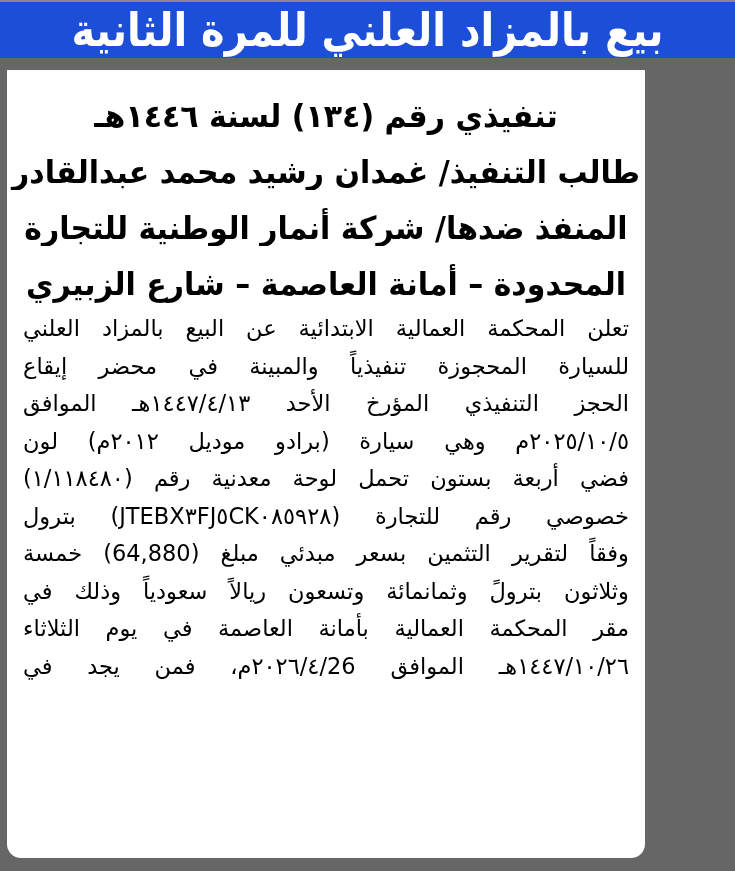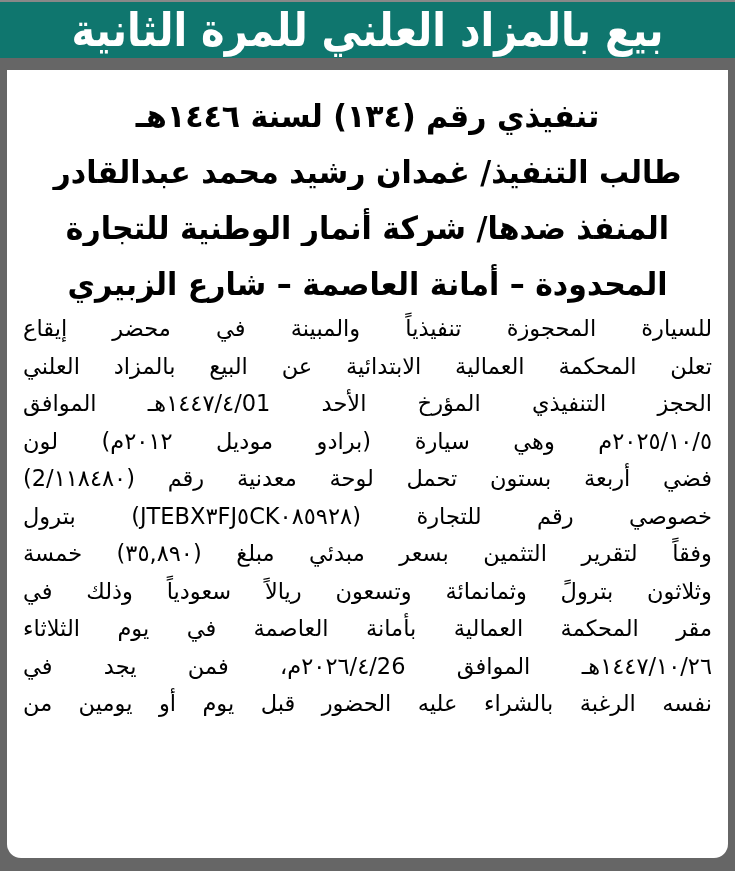--- a/index.html
+++ b/index.html
@@ -17,39 +17,39 @@
     .top-strip {
       position: absolute;
       left: 0; top: 0;
       width: 735px; height: 2px;
       background: #888888;
     }
     .header-bar {
       position: absolute;
       left: 0; top: 2px;
       width: 735px; height: 56px;
-      background: #0f766e;
+      background: #1d4ed8;
       display: flex;
       align-items: center;
       justify-content: center;
     }
     .header-title {
       color: #ffffff;
       font-family: "DejaVu Sans", sans-serif;
       font-weight: bold;
       font-size: 40px;
       direction: rtl;
       letter-spacing: 0;
       line-height: 1;
       transform: scaleY(1.15);
     }
     .panel {
       position: absolute;
       left: 7px; top: 70px;
-      width: 721px; height: 788px;
+      width: 638px; height: 788px;
       background: #ffffff;
       border-bottom-left-radius: 14px;
       border-bottom-right-radius: 14px;
       direction: rtl;
     }
     .case-block {
       margin-top: 18px;
       text-align: center;
     }
     .case-line {
@@ -92,25 +92,24 @@
 
 <div class="panel">
   <div class="case-block">
     <div class="case-line">تنفيذي رقم (١٣٤) لسنة ١٤٤٦هـ</div>
     <div class="case-line">طالب التنفيذ/ غمدان رشيد محمد عبدالقادر</div>
     <div class="case-line">المنفذ ضدها/ شركة أنمار الوطنية للتجارة</div>
     <div class="case-line">المحدودة – أمانة العاصمة – شارع الزبيري</div>
   </div>
 
   <div class="body-text">
+    <div class="body-line">تعلن المحكمة العمالية الابتدائية عن البيع بالمزاد العلني</div>
     <div class="body-line">للسيارة المحجوزة تنفيذياً والمبينة في محضر إيقاع</div>
-    <div class="body-line">تعلن المحكمة العمالية الابتدائية عن البيع بالمزاد العلني</div>
-    <div class="body-line">الحجز التنفيذي المؤرخ الأحد ١٤٤٧/٤/01هـ الموافق</div>
+    <div class="body-line">الحجز التنفيذي المؤرخ الأحد ١٤٤٧/٤/١٣هـ الموافق</div>
     <div class="body-line">٢٠٢٥/١٠/٥م وهي سيارة (برادو موديل ٢٠١٢م) لون</div>
-    <div class="body-line">فضي أربعة بستون تحمل لوحة معدنية رقم (2/١١٨٤٨٠)</div>
+    <div class="body-line">فضي أربعة بستون تحمل لوحة معدنية رقم (١/١١٨٤٨٠)</div>
     <div class="body-line">خصوصي رقم للتجارة (JTEBX٣FJ٥CK٠٨٥٩٢٨) بترول</div>
-    <div class="body-line">وفقاً لتقرير التثمين بسعر مبدئي مبلغ (٣٥,٨٩٠) خمسة</div>
+    <div class="body-line">وفقاً لتقرير التثمين بسعر مبدئي مبلغ (64,880) خمسة</div>
     <div class="body-line">وثلاثون بترولً وثمانمائة وتسعون ريالاً سعودياً وذلك في</div>
     <div class="body-line">مقر المحكمة العمالية بأمانة العاصمة في يوم الثلاثاء</div>
     <div class="body-line">١٤٤٧/١٠/٢٦هـ الموافق ٢٠٢٦/٤/26م، فمن يجد في</div>
-    <div class="body-line">نفسه الرغبة بالشراء عليه الحضور قبل يوم أو يومين من</div>
   </div>
 </div>
 
 </body></html>

